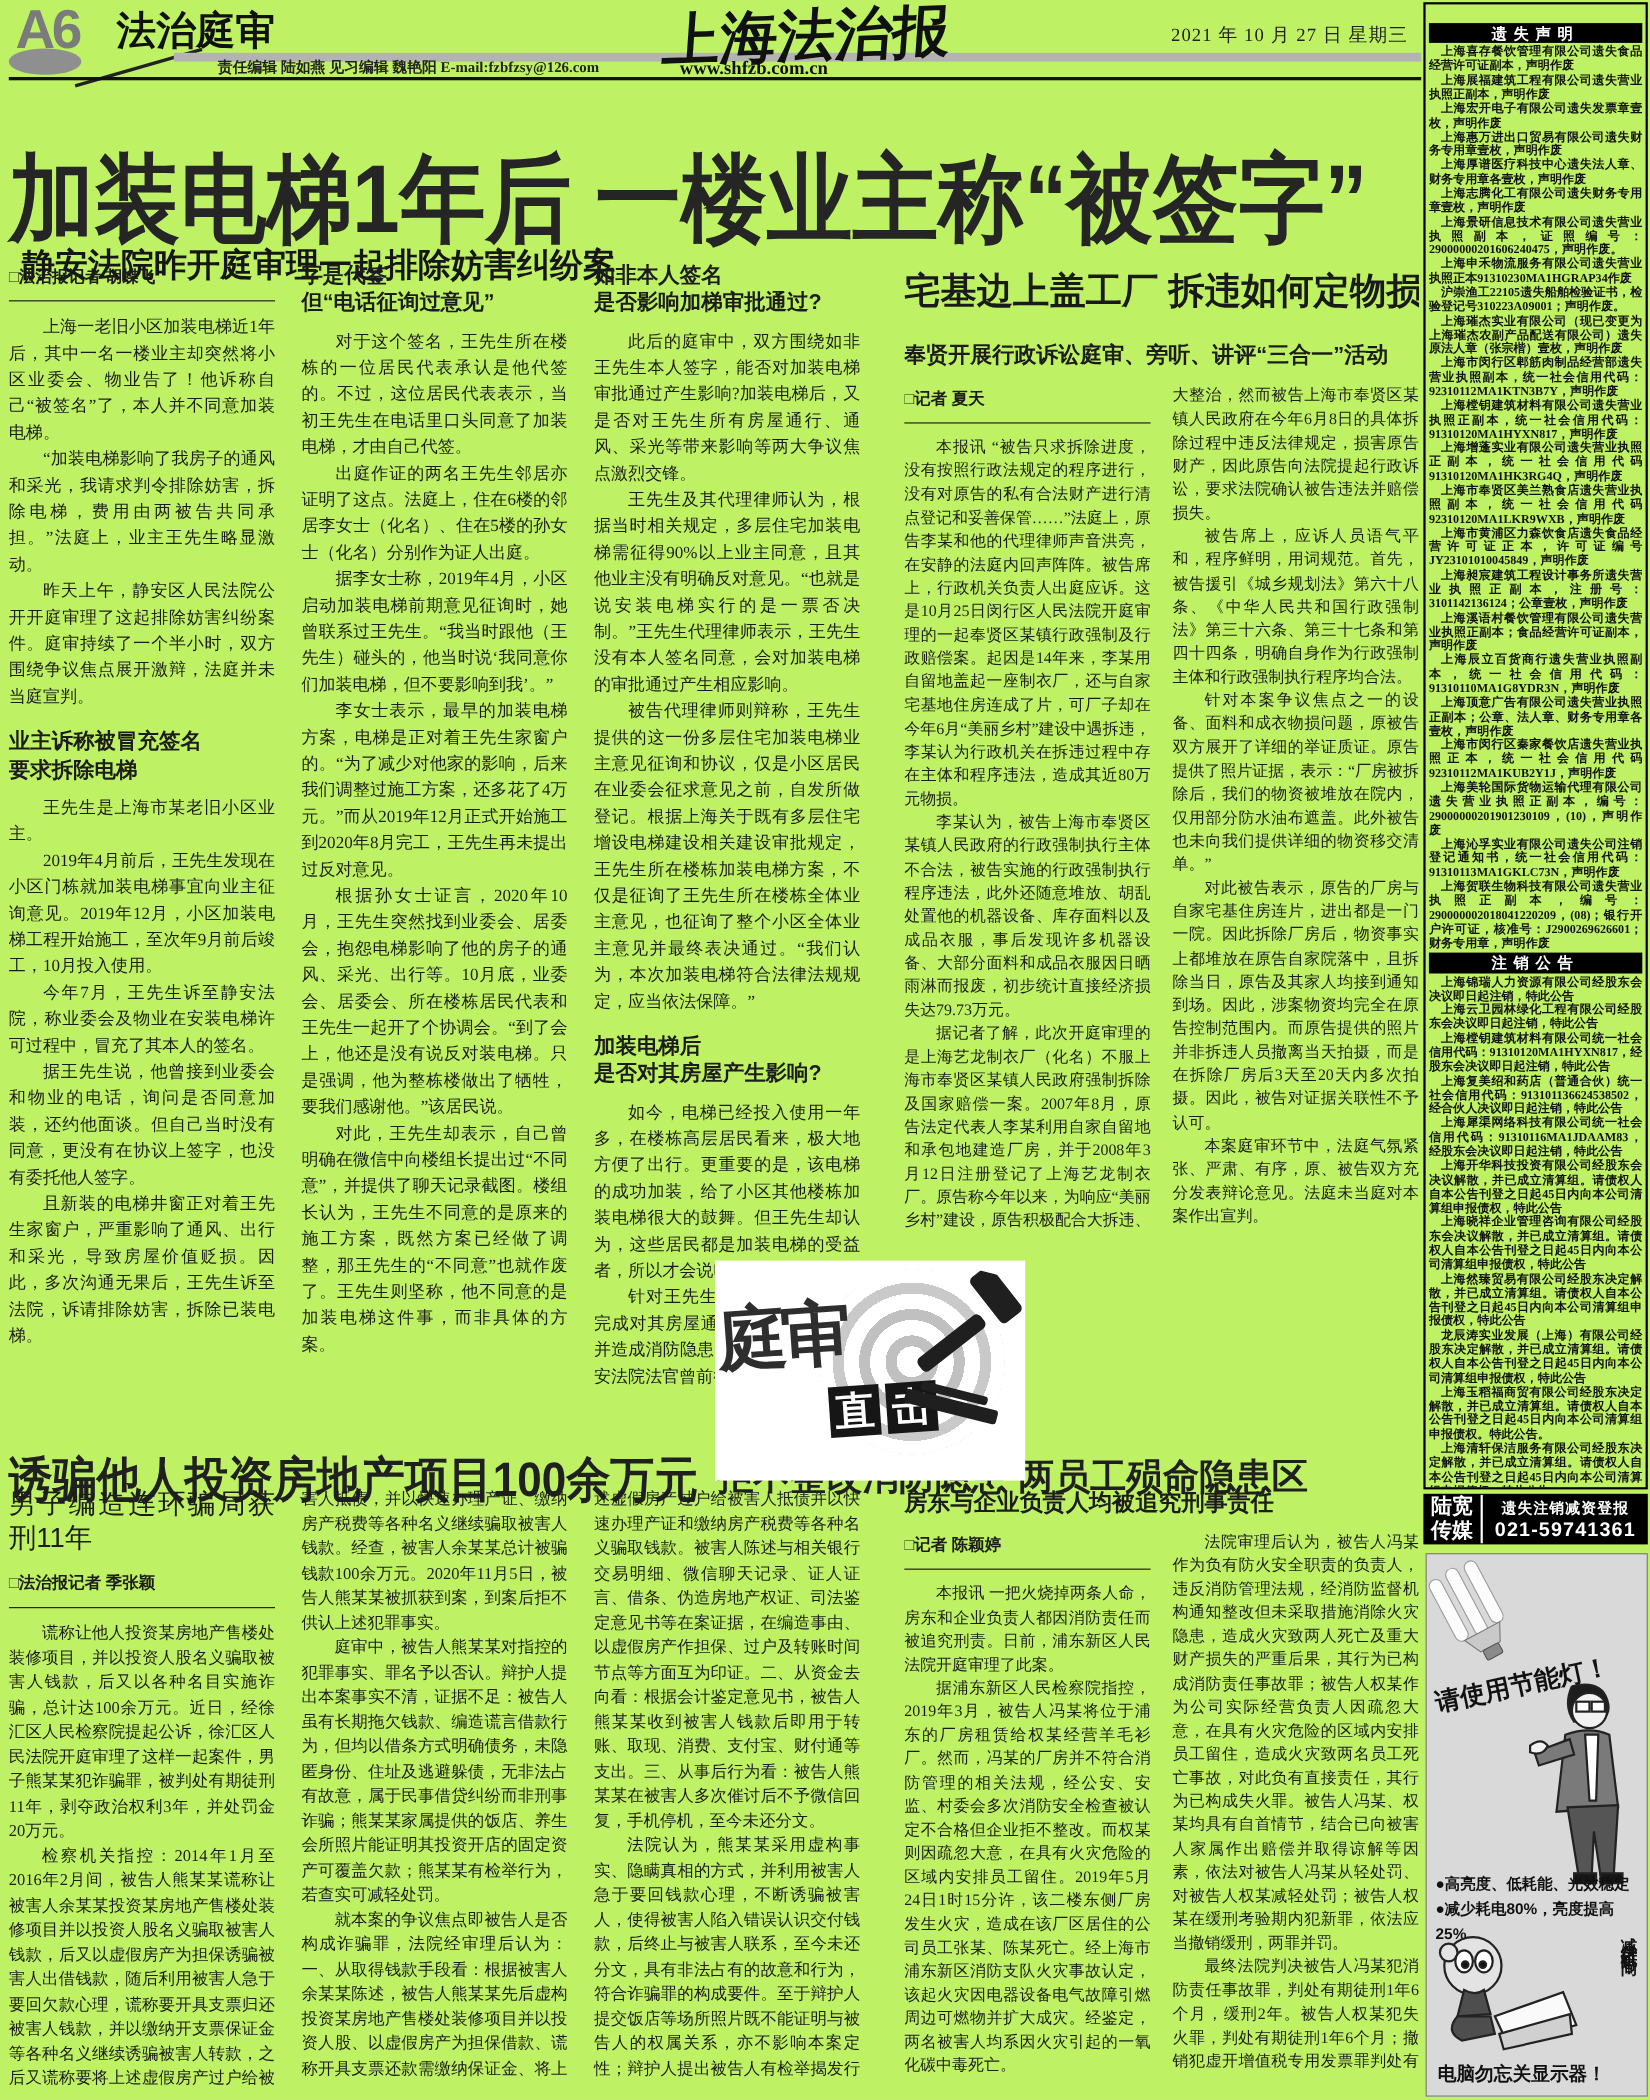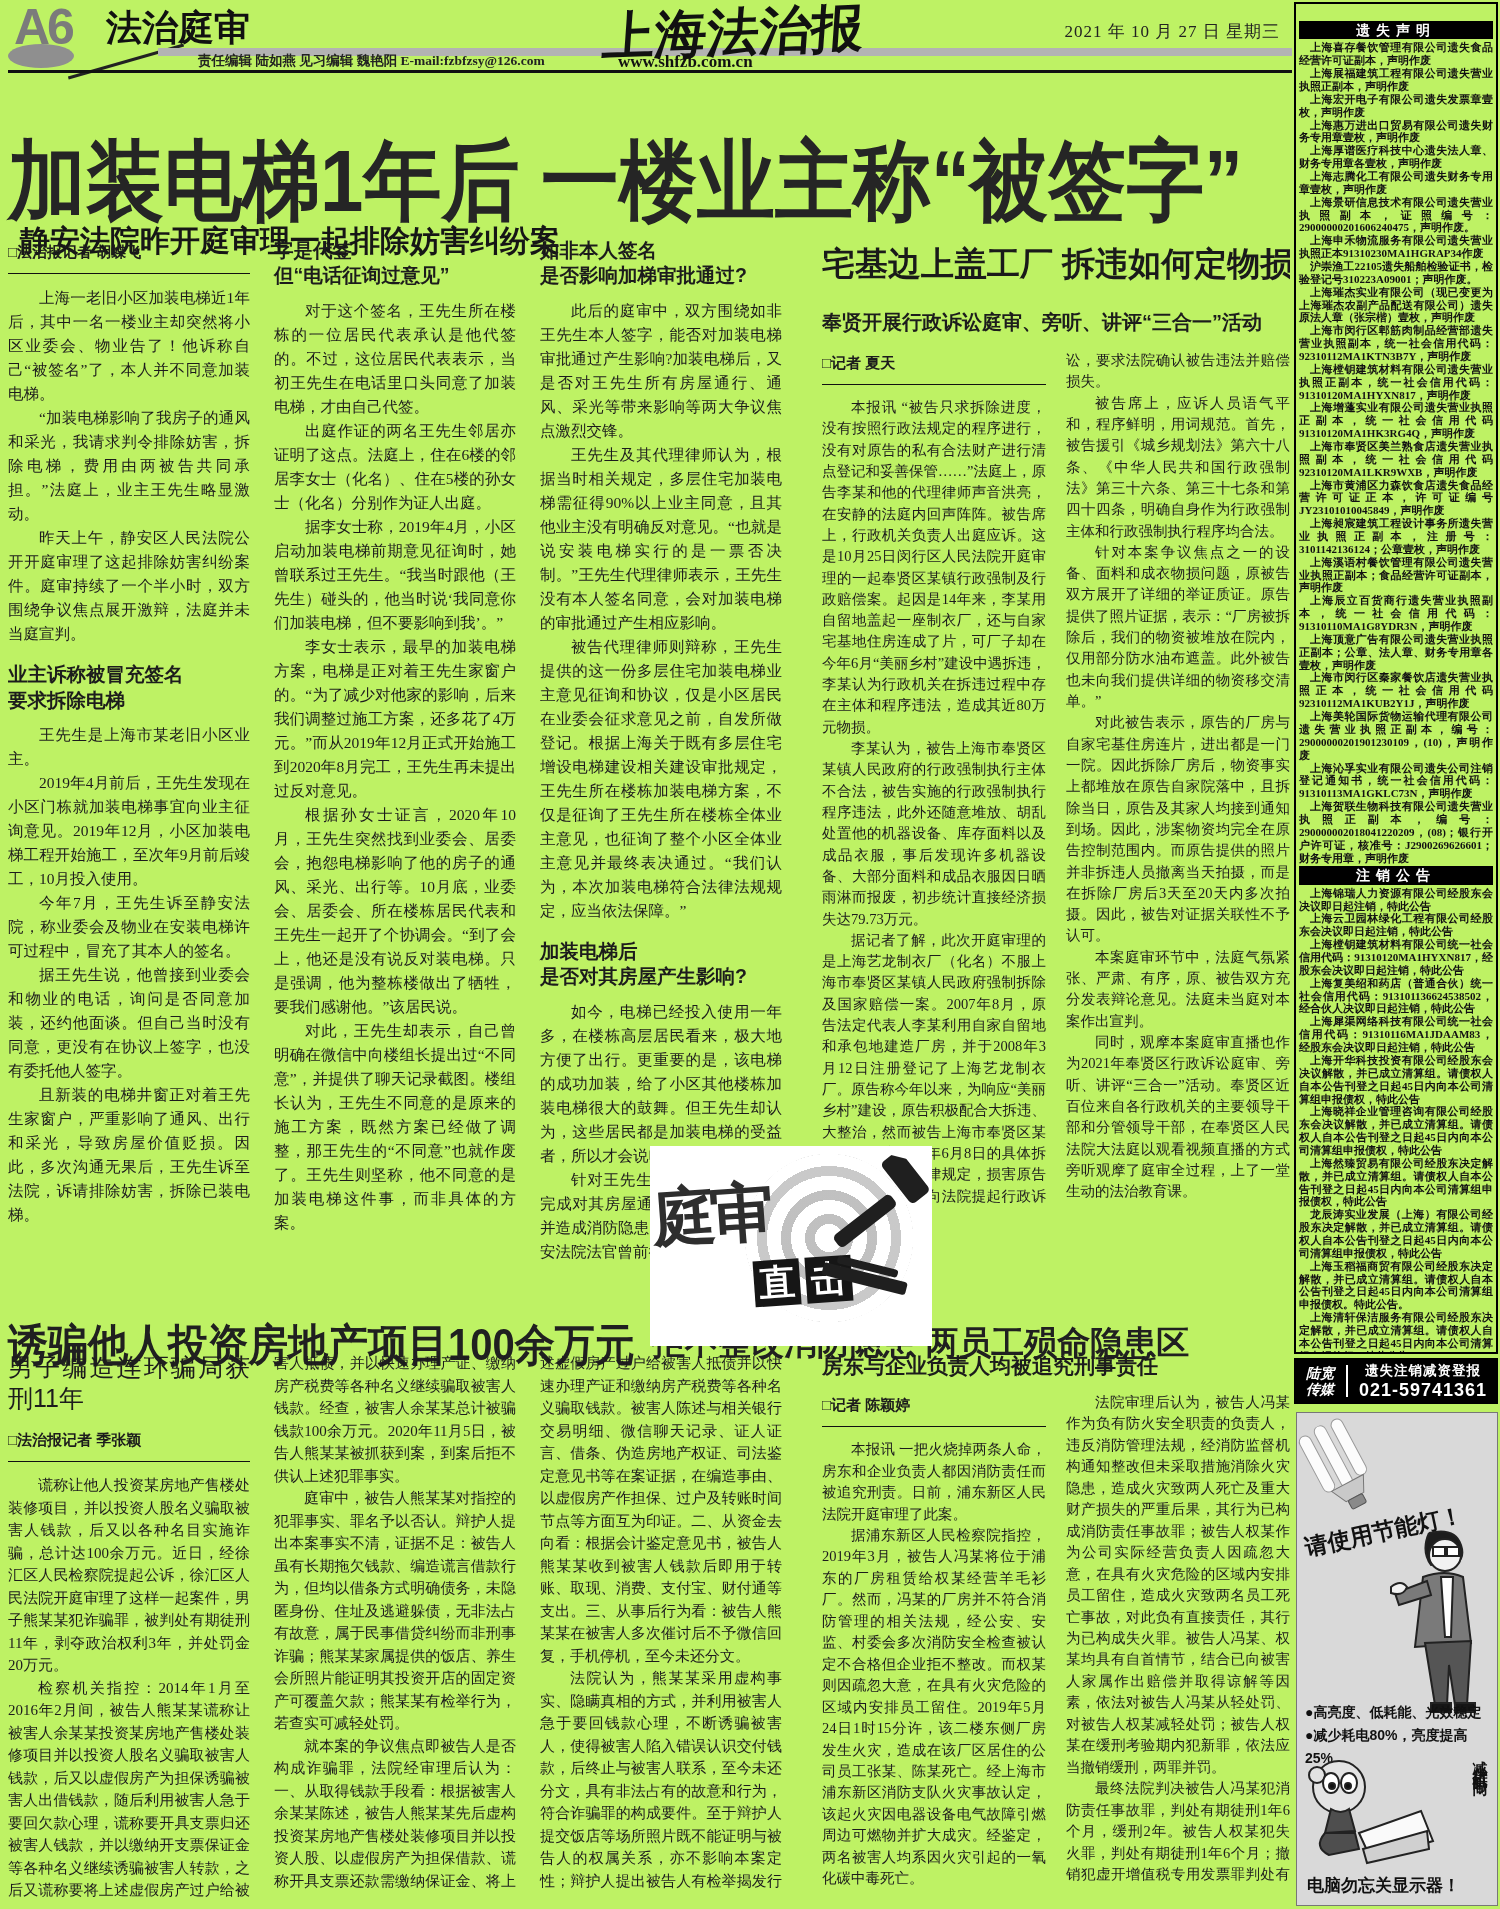--- a/index.html
+++ b/index.html
@@ -74,21 +74,21 @@
 
   
   .ads{position:absolute;top:2px;left:1294px;width:204px;height:1352px;border:2px solid #000;box-sizing:border-box;
        padding:15px 3px;overflow:hidden;font-size:11px;line-height:1.17;font-weight:bold;color:#111;text-align:justify;}
   .ads-sec-title{background:#000;color:#fff;text-align:center;font-size:14px;font-weight:900;letter-spacing:6px;
                  padding:1px 0;margin:2px 0;font-family:"Liberation Sans","DejaVu Sans",sans-serif;}
   .ad-entry{margin:0;text-indent:1em;}
 
   .contact-bar{position:absolute;top:1358px;left:1294px;width:204px;height:46px;background:#000;color:#fff;
                display:flex;align-items:center;box-sizing:border-box;font-family:"Liberation Sans","DejaVu Sans",sans-serif;}
-  .contact-name{width:52px;text-align:center;font-size:14px;font-weight:900;line-height:1.15;border-right:2px solid #fff;font-style:italic;}
+  .contact-name{width:52px;text-align:center;font-size:19px;font-weight:900;line-height:1.15;border-right:2px solid #fff;}
   .contact-right{flex:1;text-align:center;}
   .contact-service{font-size:13.5px;font-weight:900;letter-spacing:1px;}
   .contact-phone{font-size:18px;font-weight:900;letter-spacing:1px;}
 
   
   .psa{position:absolute;top:1412px;left:1296px;width:202px;height:494px;background:#d9d9d9;border:1px solid #777;
        box-sizing:border-box;overflow:hidden;}
   .psa-bulb{position:absolute;top:8px;left:10px;transform:rotate(-28deg);}
   .psa-slogan{position:absolute;top:100px;left:6px;width:190px;font-size:23px;font-weight:900;color:#111;
               transform:rotate(-12deg);font-family:"Liberation Serif","DejaVu Serif",serif;}
@@ -177,21 +177,20 @@
     <div class="article-body cols-2">
 
     <p class="seg seg-by">□记者   夏天</p>
         <p class="seg seg-p">本报讯  “被告只求拆除进度，没有按照行政法规定的程序进行，没有对原告的私有合法财产进行清点登记和妥善保管……”法庭上，原告李某和他的代理律师声音洪亮，在安静的法庭内回声阵阵。被告席上，行政机关负责人出庭应诉。这是10月25日闵行区人民法院开庭审理的一起奉贤区某镇行政强制及行政赔偿案。起因是14年来，李某用自留地盖起一座制衣厂，还与自家宅基地住房连成了片，可厂子却在今年6月“美丽乡村”建设中遇拆违，李某认为行政机关在拆违过程中存在主体和程序违法，造成其近80万元物损。</p>
         <p class="seg seg-p">李某认为，被告上海市奉贤区某镇人民政府的行政强制执行主体不合法，被告实施的行政强制执行程序违法，此外还随意堆放、胡乱处置他的机器设备、库存面料以及成品衣服，事后发现许多机器设备、大部分面料和成品衣服因日晒雨淋而报废，初步统计直接经济损失达79.73万元。</p>
         <p class="seg seg-p">据记者了解，此次开庭审理的是上海艺龙制衣厂（化名）不服上海市奉贤区某镇人民政府强制拆除及国家赔偿一案。2007年8月，原告法定代表人李某利用自家自留地和承包地建造厂房，并于2008年3月12日注册登记了上海艺龙制衣厂。原告称今年以来，为响应“美丽乡村”建设，原告积极配合大拆违、大整治，然而被告上海市奉贤区某镇人民政府在今年6月8日的具体拆除过程中违反法律规定，损害原告财产，因此原告向法院提起行政诉讼，要求法院确认被告违法并赔偿损失。</p>
         <p class="seg seg-p">被告席上，应诉人员语气平和，程序鲜明，用词规范。首先，被告援引《城乡规划法》第六十八条、《中华人民共和国行政强制法》第三十六条、第三十七条和第四十四条，明确自身作为行政强制主体和行政强制执行程序均合法。</p>
         <p class="seg seg-p">针对本案争议焦点之一的设备、面料和成衣物损问题，原被告双方展开了详细的举证质证。原告提供了照片证据，表示：“厂房被拆除后，我们的物资被堆放在院内，仅用部分防水油布遮盖。此外被告也未向我们提供详细的物资移交清单。”</p>
         <p class="seg seg-p">对此被告表示，原告的厂房与自家宅基住房连片，进出都是一门一院。因此拆除厂房后，物资事实上都堆放在原告自家院落中，且拆除当日，原告及其家人均接到通知到场。因此，涉案物资均完全在原告控制范围内。而原告提供的照片并非拆违人员撤离当天拍摄，而是在拆除厂房后3天至20天内多次拍摄。因此，被告对证据关联性不予认可。</p>
         <p class="seg seg-p">本案庭审环节中，法庭气氛紧张、严肃、有序，原、被告双方充分发表辩论意见。法庭未当庭对本案作出宣判。</p>
-        <p class="seg seg-p">同时，观摩本案庭审直播也作为2021年奉贤区行政诉讼庭审、旁听、讲评“三合一”活动。奉贤区近百位来自各行政机关的主要领导干部和分管领导干部，在奉贤区人民法院大法庭以观看视频直播的方式旁听观摩了庭审全过程，上了一堂生动的法治教育课。</p>
       </div>
   </div>
 
   <h2 class="youpian-headline">诱骗他人投资房地产项目100余万元</h2>
   <div class="youpian-body article-body cols-3">
 
   <p class="seg seg-sub">男子编造连环骗局获刑11年</p>
       <p class="seg seg-by">□法治报记者   季张颖</p>
       <p class="seg seg-p">谎称让他人投资某房地产售楼处装修项目，并以投资人股名义骗取被害人钱款，后又以各种名目实施诈骗，总计达100余万元。近日，经徐汇区人民检察院提起公诉，徐汇区人民法院开庭审理了这样一起案件，男子熊某某犯诈骗罪，被判处有期徒刑11年，剥夺政治权利3年，并处罚金20万元。</p>
       <p class="seg seg-p">检察机关指控：2014年1月至2016年2月间，被告人熊某某谎称让被害人余某某投资某房地产售楼处装修项目并以投资人股名义骗取被害人钱款，后又以虚假房产为担保诱骗被害人出借钱款，随后利用被害人急于要回欠款心理，谎称要开具支票归还被害人钱款，并以缴纳开支票保证金等各种名义继续诱骗被害人转款，之后又谎称要将上述虚假房产过户给被害人抵债，并以快速办理产证、缴纳房产税费等各种名义继续骗取被害人钱款。经查，被害人余某某总计被骗钱款100余万元。2020年11月5日，被告人熊某某被抓获到案，到案后拒不供认上述犯罪事实。</p>

